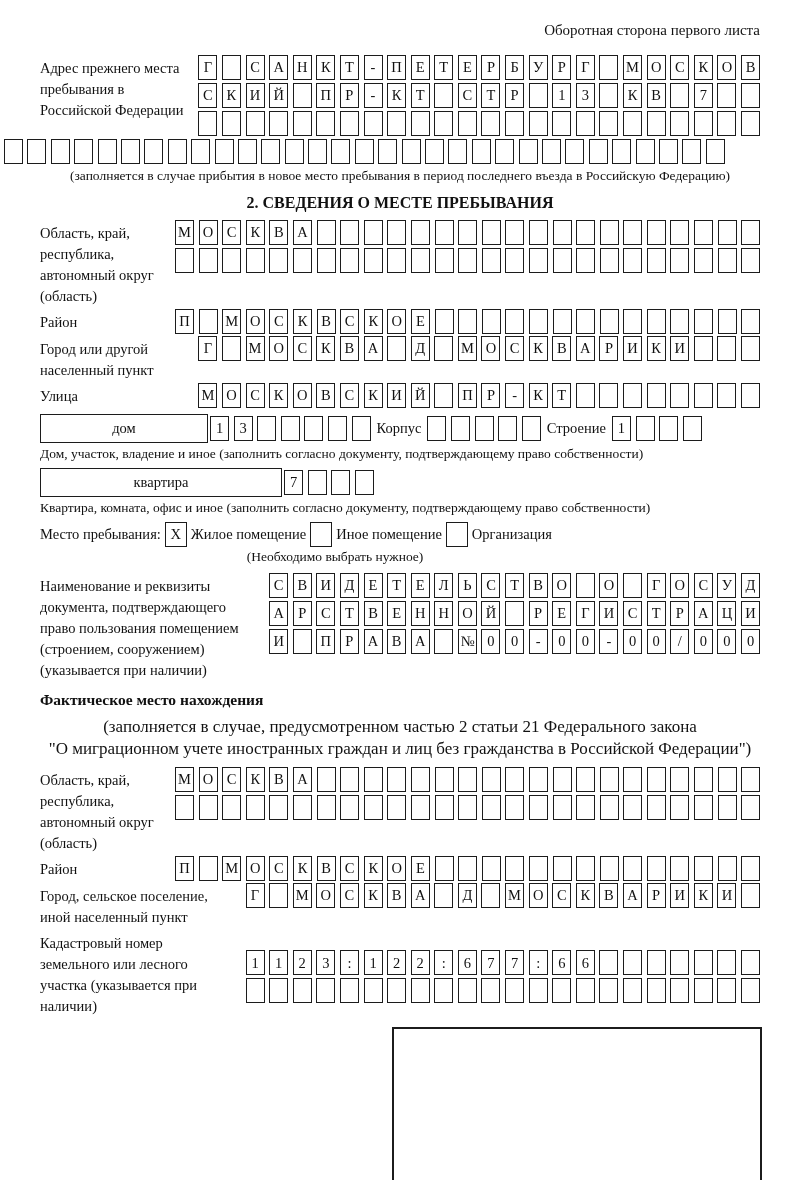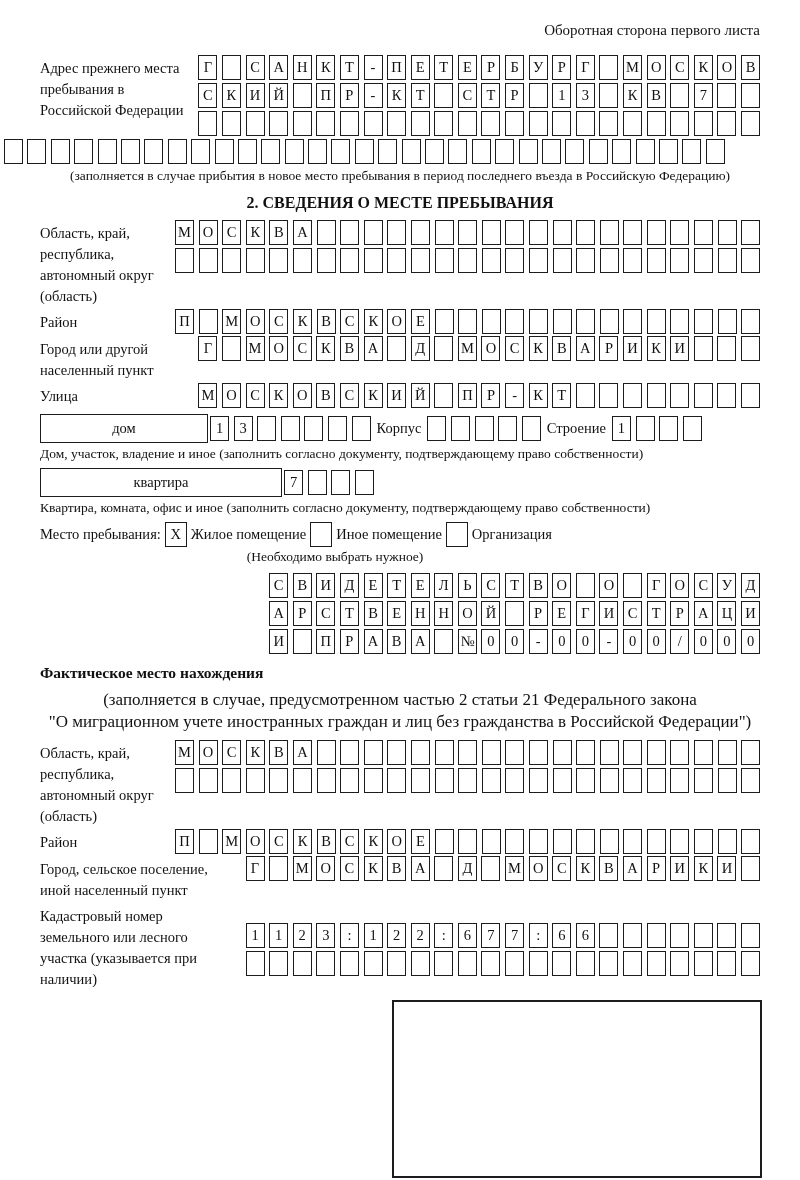--- a/index.html
+++ b/index.html
@@ -372,20 +372,21 @@
     <span class="cb">X</span>
     <span>Жилое помещение</span>
     <span class="cb"></span>
     <span>Иное помещение</span>
     <span class="cb"></span>
     <span>Организация</span>
   </div>
   <div class="stay-note">(Необходимо выбрать нужное)</div>
 
   <div class="frow">
+    <div class="flabel w210">Наименование и реквизиты документа, подтверждающего право пользования помещением (строением, сооружением) (указывается при наличии)</div>
     <div class="cellrows">
       <div class="cells">
           <span class="cell">С</span>
           <span class="cell">В</span>
           <span class="cell">И</span>
           <span class="cell">Д</span>
           <span class="cell">Е</span>
           <span class="cell">Т</span>
           <span class="cell">Е</span>
           <span class="cell">Л</span>

